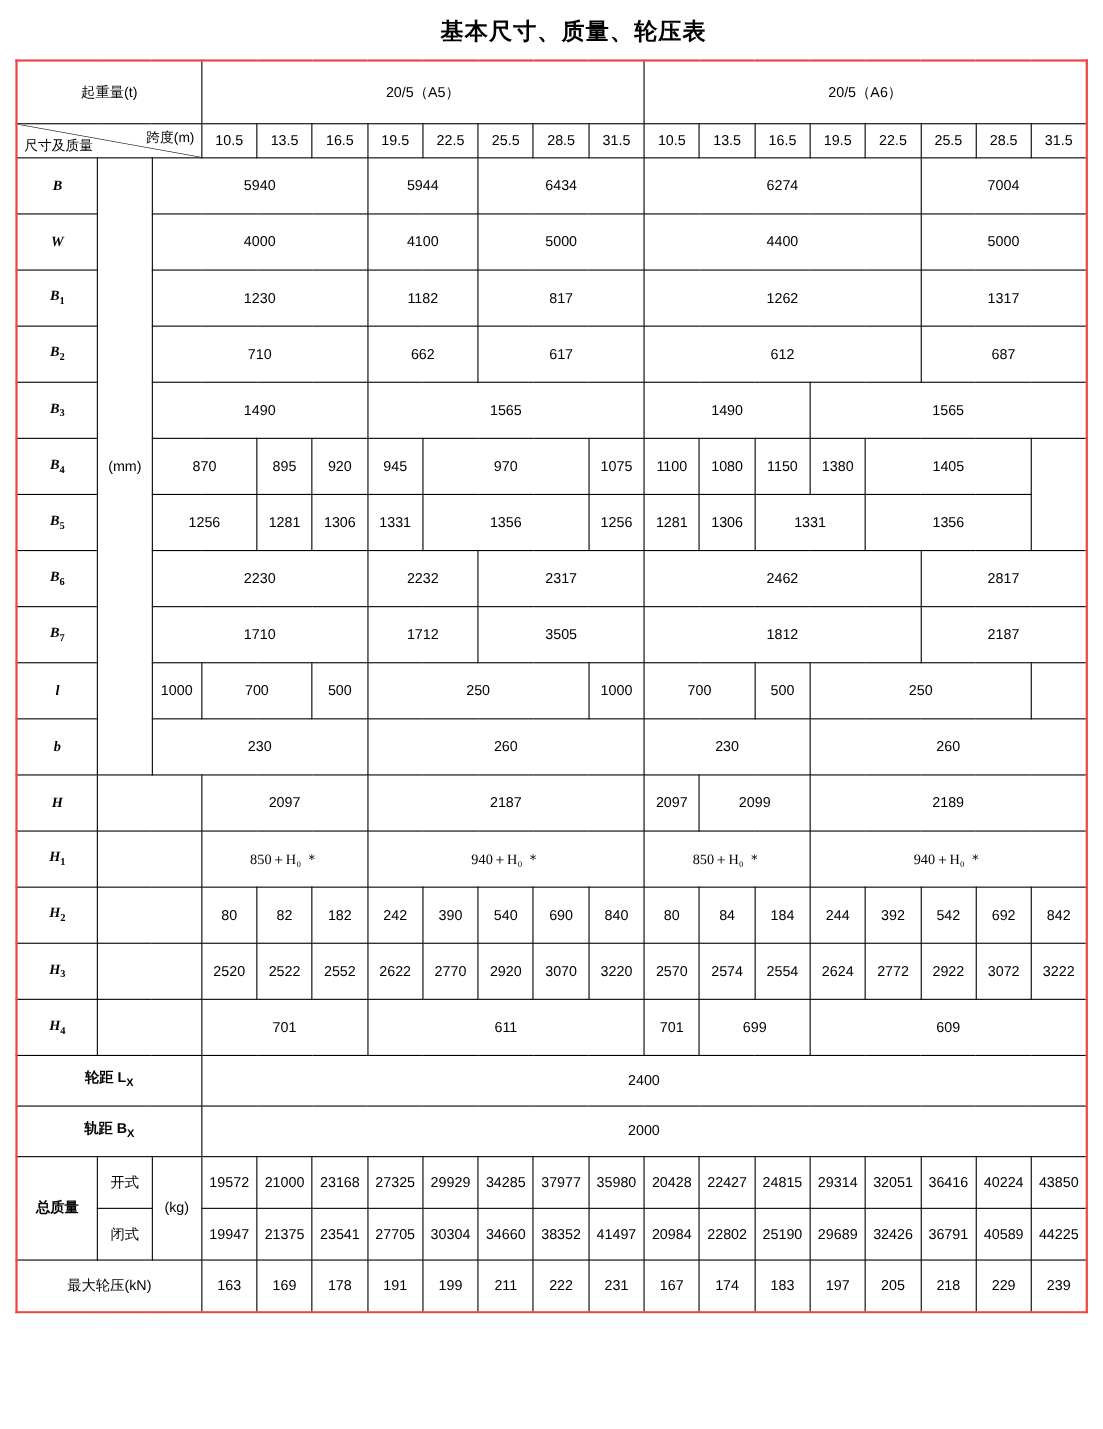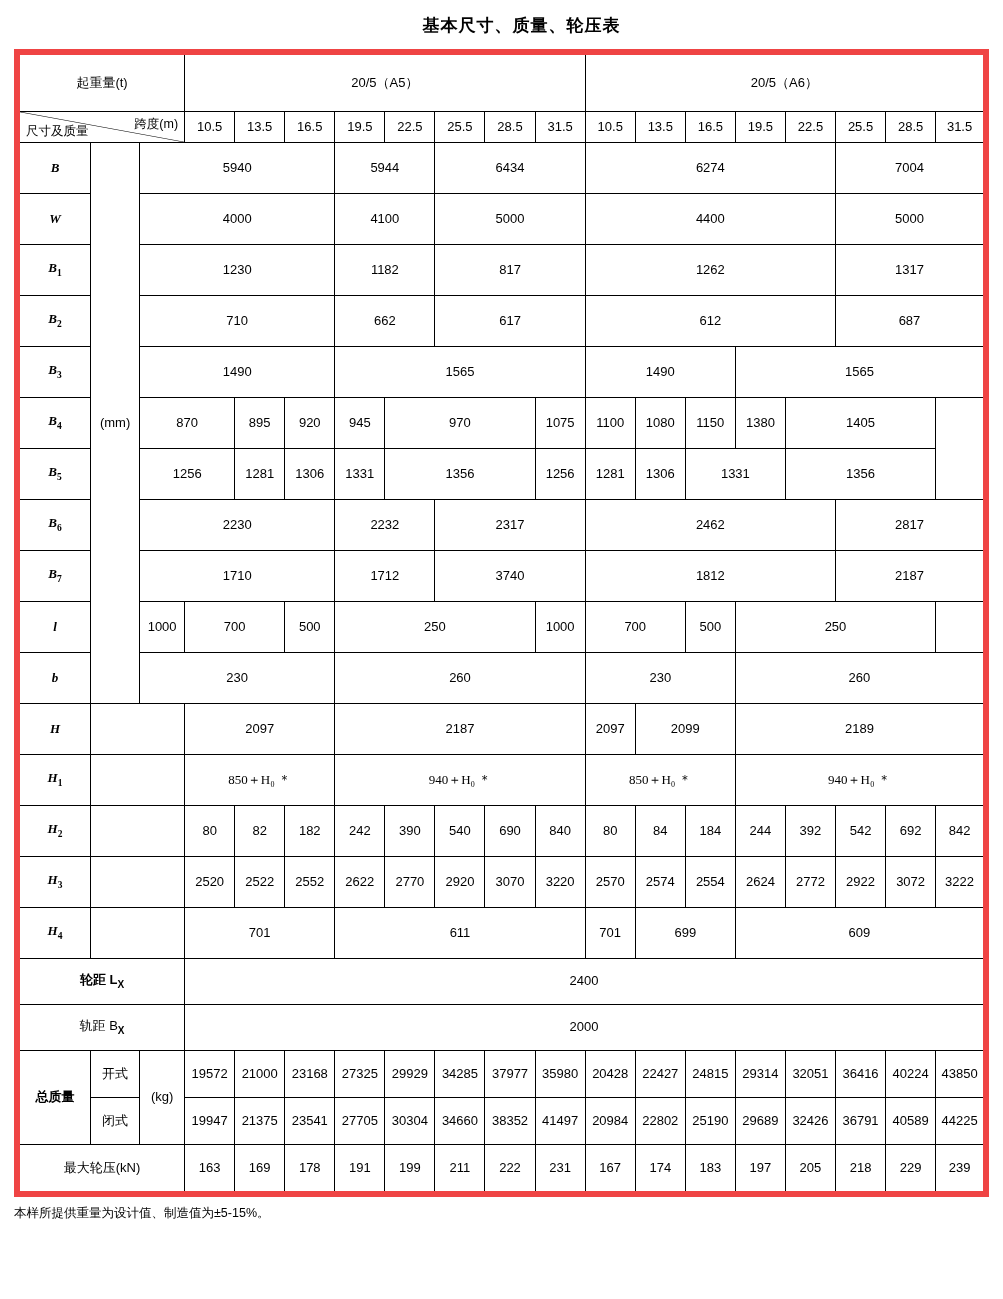--- a/index.html
+++ b/index.html
@@ -5,32 +5,32 @@
   html,body{margin:0;padding:0;background:#ffffff;}
   body{
     width:1003px;
     font-family:"Liberation Sans","DejaVu Sans",sans-serif;
     color:#000;
     -webkit-font-smoothing:antialiased;
   }
   .page{width:1003px;position:relative;padding:0;box-sizing:border-box;}
   .doc-title{
     text-align:center;
-    font-size:17px;
+    font-size:21px;
     font-weight:bold;
     letter-spacing:1px;
     padding:14px 0 12px 0;
     margin-left:40px;
   }
   .tbl-wrap{padding:0 14px;box-sizing:border-box;}
   table.spec{
     border-collapse:collapse;
     width:975px;
     table-layout:fixed;
-    border:6px solid #ef4444;
+    border:2px solid #ef4444;
   }
   table.spec td{
     border:1px solid #000;
     text-align:center;
     vertical-align:middle;
     font-size:13px;
     padding:0;
     height:30px;
     line-height:1.15;
     overflow:hidden;
@@ -212,21 +212,21 @@
         <td colspan="2" class="num">2232</td>
         <td colspan="3" class="num thick-r">2317</td>
         <td colspan="5" class="num">2462</td>
         <td colspan="3" class="num">2817</td>
       </tr>
 
       <tr>
         <td class="ital thick-r" style="height:50px"><span>B</span><sub>7</sub></td>
         <td colspan="4" class="num">1710</td>
         <td colspan="2" class="num">1712</td>
-        <td colspan="3" class="num thick-r">3740</td>
+        <td colspan="3" class="num thick-r">3505</td>
         <td colspan="5" class="num">1812</td>
         <td colspan="3" class="num">2187</td>
       </tr>
 
       <tr>
         <td class="ital thick-r" style="height:50px"><span>l</span></td>
         <td colspan="1" class="num">1000</td>
         <td colspan="2" class="num">700</td>
         <td colspan="1" class="num">500</td>
         <td colspan="4" class="num thick-r">250</td>
@@ -314,21 +314,21 @@
         <td colspan="2" class="num thick-b">699</td>
         <td colspan="5" class="num thick-b">609</td>
       </tr>
 
       <tr>
         <td colspan="3" class="lbl-cn thick-r" style="height:45px"><span style="font-weight:bold">轮距 L</span><sub style="font-weight:bold;font-size:10px">X</sub></td>
         <td colspan="16" class="num">2400</td>
       </tr>
 
       <tr>
-        <td colspan="3" class="lbl-cn thick-r thick-b" style="height:45px"><span style="font-weight:normal">轨距 B</span><sub style="font-weight:bold;font-size:10px">X</sub></td>
+        <td colspan="3" class="lbl-cn thick-r thick-b" style="height:45px"><span style="font-weight:bold">轨距 B</span><sub style="font-weight:bold;font-size:10px">X</sub></td>
         <td colspan="16" class="num thick-b">2000</td>
       </tr>
 
       <tr>
         <td rowspan="2" class="lbl-cn" style="font-weight:bold">总质量</td>
         <td class="lbl-cn" style="height:46px">开式</td>
         <td rowspan="2" class="kg thick-r">(kg)</td>
         <td class="xsmall">19572</td>
         <td class="xsmall">21000</td>
         <td class="xsmall">23168</td>
@@ -384,15 +384,14 @@
         <td class="num">205</td>
         <td class="num">218</td>
         <td class="num">229</td>
         <td class="num">239</td>
       </tr>
 
     </tbody>
   </table>
   </div>
 
-  <div class="footnote">本样所提供重量为设计值、制造值为±5-15%。</div>
 
 </div>
 
 </body></html>

